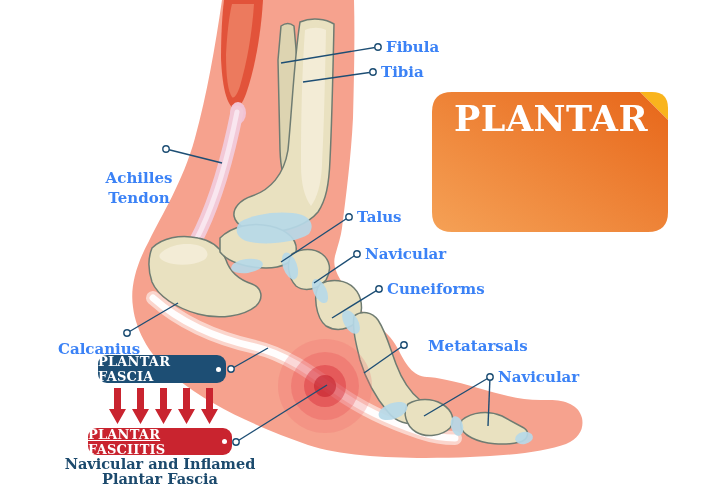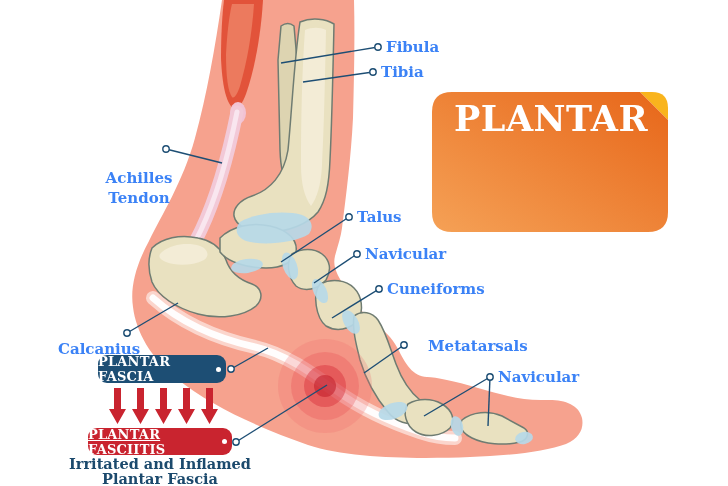--- a/index.html
+++ b/index.html
@@ -163,21 +163,21 @@
   <div class="box navy" style="left:98px; top:355px; width:128px; height:28px;">
     <span>PLANTAR FASCIA</span>
     <span class="dot"></span>
   </div>
   <div class="box red" style="left:88px; top:428px; width:144px; height:27px;">
     <span>PLANTAR FASCIITIS</span>
     <span class="dot"></span>
   </div>
 
   <div class="subtitle">
-    <div>Irritated and Inflamed</div>
+    <div>Navicular and Inflamed</div>
     <div>Plantar Fascia</div>
   </div>
 
   <div class="badge-text">
     <div>PLANTAR</div>
   </div>
 
 </div>
 
 </body></html>

